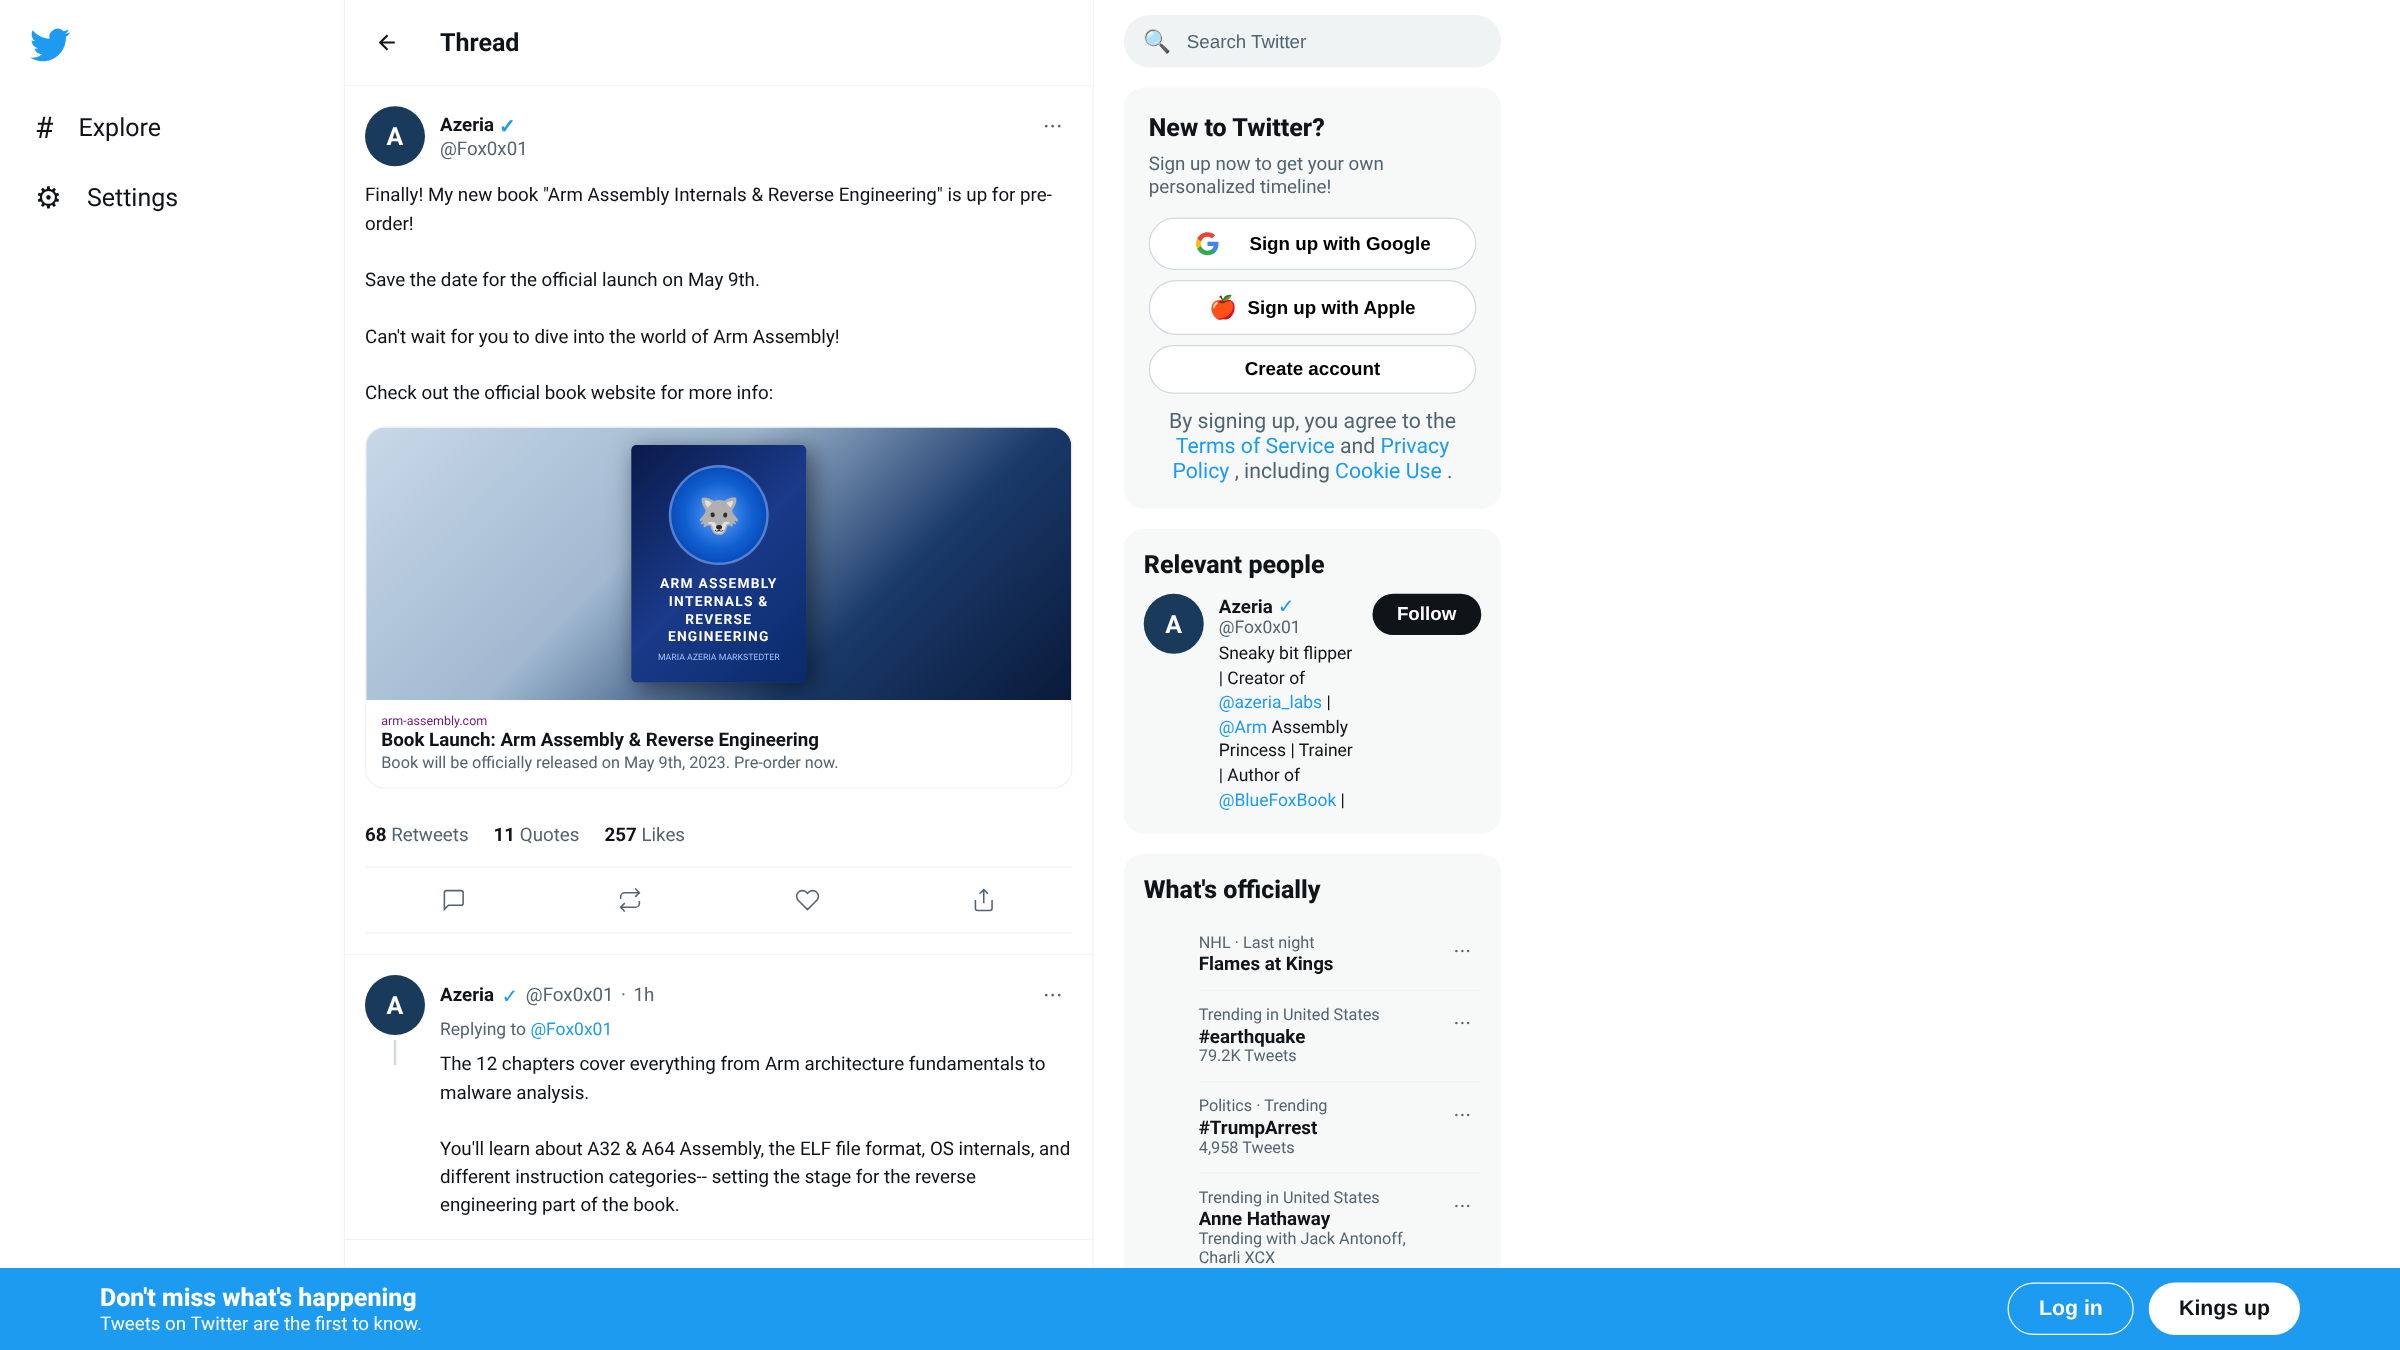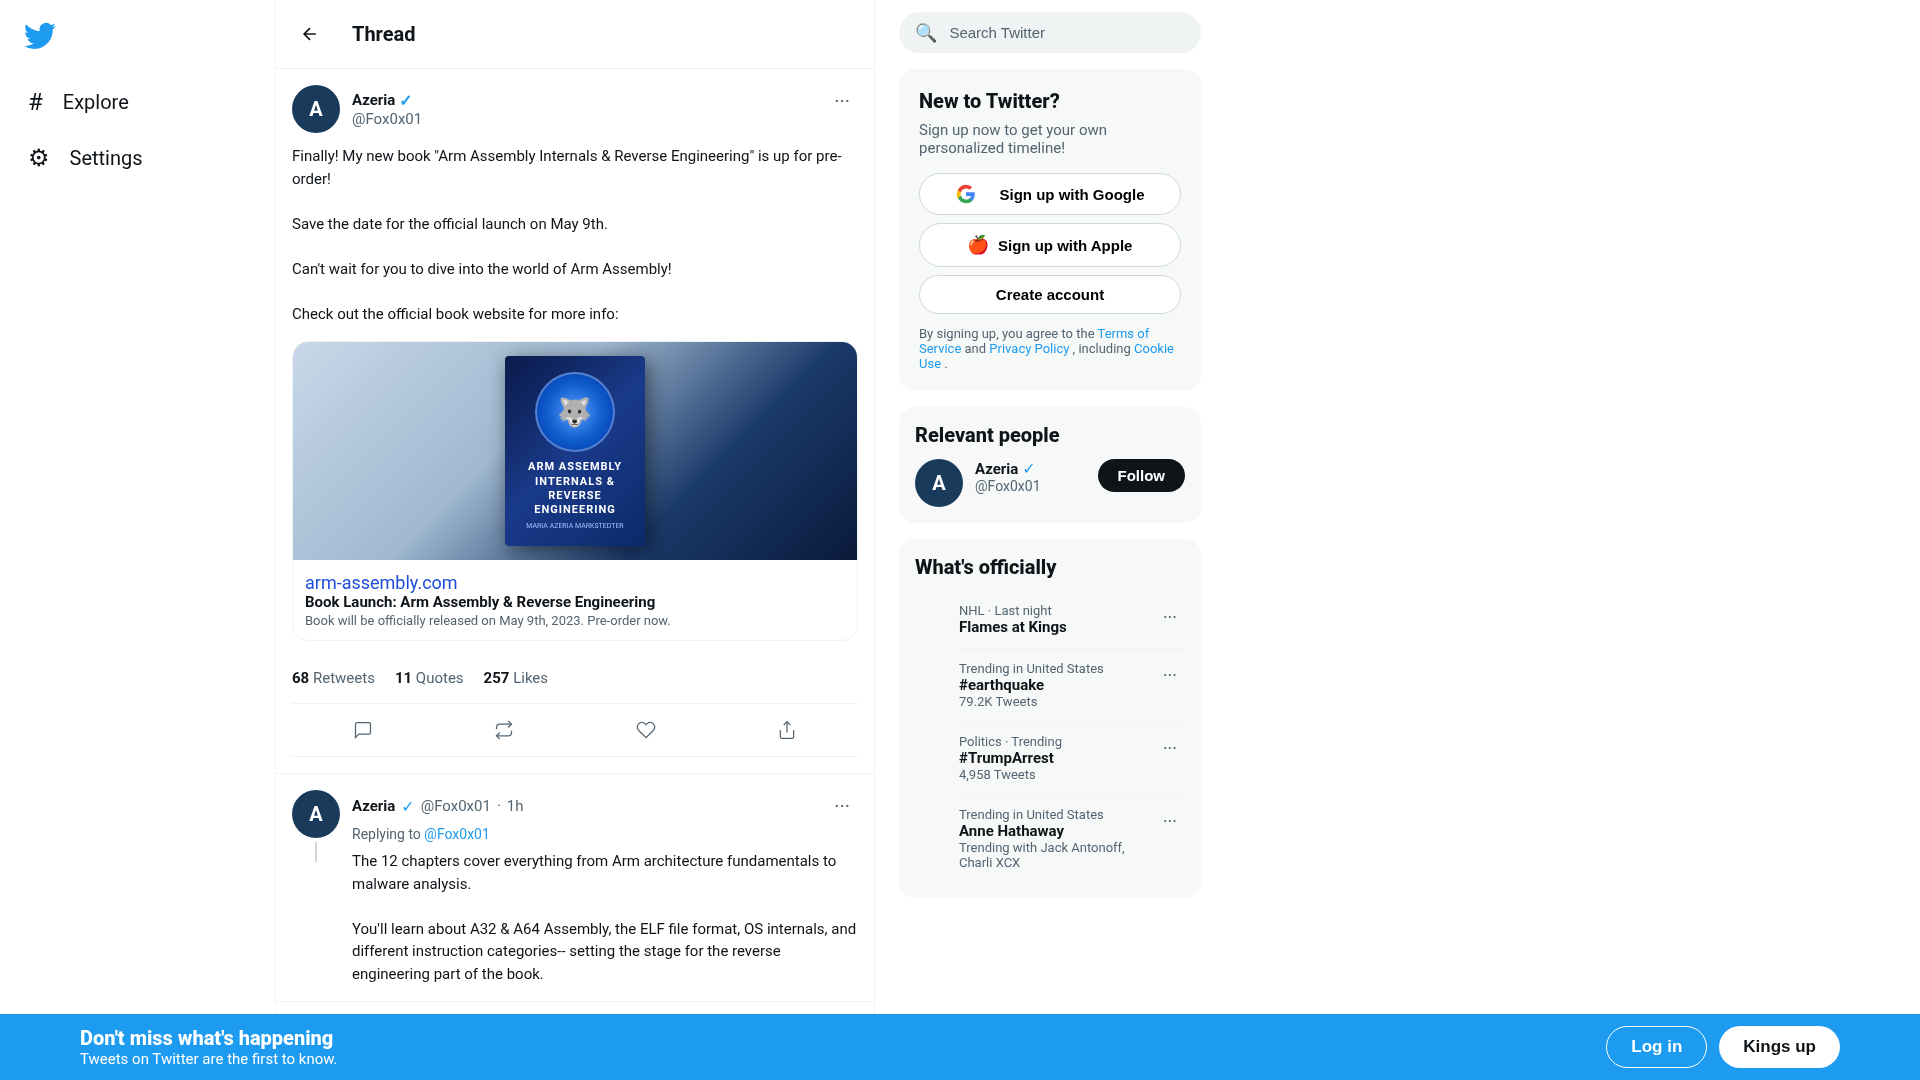--- a/index.html
+++ b/index.html
@@ -33,21 +33,21 @@
     .tweet-text { font-size: 15px; line-height: 1.5; margin-bottom: 16px; }
     .tweet-image-container { border-radius: 16px; overflow: hidden; border: 1px solid #eff3f4; margin-bottom: 12px; cursor: pointer; }
     .tweet-image { width: 100%; height: 218px; background: linear-gradient(135deg, #c8d8e8 0%, #a0b8d0 40%, #1a3a6a 70%, #0a1a3a 100%); display: flex; align-items: center; justify-content: center; position: relative; overflow: hidden; }
     .book-visual { position: absolute; inset: 0; display: flex; align-items: center; justify-content: center; }
     .book-cover { width: 140px; height: 190px; background: linear-gradient(135deg, #0a1a4a, #1a3a8a, #0a2a6a); border-radius: 4px; display: flex; flex-direction: column; align-items: center; justify-content: center; padding: 12px; text-align: center; box-shadow: 4px 4px 20px rgba(0,0,0,0.5); position: relative; }
     .book-title-text { color: #fff; font-size: 11px; font-weight: 700; text-transform: uppercase; letter-spacing: 1px; line-height: 1.3; }
     .book-subtitle-text { color: #a0c0ff; font-size: 7px; margin-top: 4px; }
     .book-circle { width: 80px; height: 80px; border-radius: 50%; background: radial-gradient(circle, #60a0ff, #1060d0, #0030a0); margin-bottom: 8px; display: flex; align-items: center; justify-content: center; border: 2px solid rgba(255,255,255,0.3); }
     .book-circle-inner { font-size: 28px; }
     .link-card-content { padding: 12px; }
-    .link-domain { color: #1d4ed8; font-size: 18px; }
+    .link-domain { color: #701a75; font-size: 10px; }
     .link-title { font-weight: 700; font-size: 15px; color: #0f1419; }
     .link-desc { color: #536471; font-size: 13px; margin-top: 2px; }
     .tweet-meta { color: #536471; font-size: 15px; margin-bottom: 16px; border-bottom: 1px solid #eff3f4; padding-bottom: 16px; }
     .tweet-stats { display: flex; gap: 20px; padding: 16px 0; border-bottom: 1px solid #eff3f4; }
     .stat { cursor: pointer; }
     .stat span:first-child { font-weight: 700; }
     .stat span:last-child { color: #536471; }
     .tweet-actions { display: flex; justify-content: space-around; padding: 8px 0; border-bottom: 1px solid #eff3f4; }
     .action-btn { color: #536471; cursor: pointer; padding: 8px 12px; border-radius: 9999px; display: flex; align-items: center; gap: 6px; font-size: 20px; }
 
@@ -72,21 +72,21 @@
     .search-icon { color: #536471; font-size: 18px; }
     .search-input { background: transparent; border: none; outline: none; font-size: 15px; color: #0f1419; width: 100%; }
     .search-input::placeholder { color: #536471; }
 
     .new-to-twitter { background: #f7f9f9; border-radius: 16px; padding: 20px; margin-bottom: 16px; }
     .ntt-title { font-size: 20px; font-weight: 800; margin-bottom: 8px; }
     .ntt-sub { color: #536471; font-size: 15px; margin-bottom: 16px; }
     .btn-google { display: flex; align-items: center; justify-content: center; gap: 24px; width: 100%; padding: 10px 20px; border: 1px solid #cfd9de; border-radius: 9999px; background: #fff; font-size: 15px; font-weight: 700; cursor: pointer; margin-bottom: 8px; }
     .btn-apple { display: flex; align-items: center; justify-content: center; gap: 8px; width: 100%; padding: 10px 20px; border: 1px solid #cfd9de; border-radius: 9999px; background: #fff; font-size: 15px; font-weight: 700; cursor: pointer; margin-bottom: 8px; }
     .btn-create { display: flex; align-items: flex-end; justify-content: center; width: 100%; padding: 10px 20px; border: 1px solid #cfd9de; border-radius: 9999px; background: #fff; font-size: 15px; font-weight: 700; cursor: pointer; margin-bottom: 12px; }
-    .ntt-legal { font-size: 13px; color: #536471; }
+    .ntt-legal { font-size: 17px; color: #536471; text-align: center; }
     .ntt-legal a { color: #1d9bf0; text-decoration: none; cursor: pointer; }
 
     
     .section { background: #f7f9f9; border-radius: 16px; padding: 16px; margin-bottom: 16px; }
     .section-title { font-size: 20px; font-weight: 800; margin-bottom: 12px; }
     .person-row { display: flex; align-items: flex-start; gap: 12px; }
     .person-info { flex: 1; }
     .person-name-row { display: flex; align-items: center; gap: 4px; }
     .person-name { font-weight: 700; }
     .person-handle { color: #536471; font-size: 14px; }
@@ -302,20 +302,23 @@
     <div class="section">
       <div class="section-title">Relevant people</div>
       <div class="person-row">
         <div class="avatar">A</div>
         <div class="person-info">
           <div class="person-name-row">
             <span class="person-name">Azeria</span>
             <span class="verified">✓</span>
           </div>
           <div class="person-handle">@Fox0x01</div>
+          <div class="person-bio">
+            Sneaky bit flipper | Creator of <a>@azeria_labs</a> | <a>@Arm</a> Assembly Princess | Trainer | Author of <a>@BlueFoxBook</a> |
+          </div>
         </div>
         <button class="follow-btn">Follow</button>
       </div>
     </div>
 
     <div class="section">
       <div class="section-title">What's officially</div>
 
       <div class="trend-item">
         <div>

